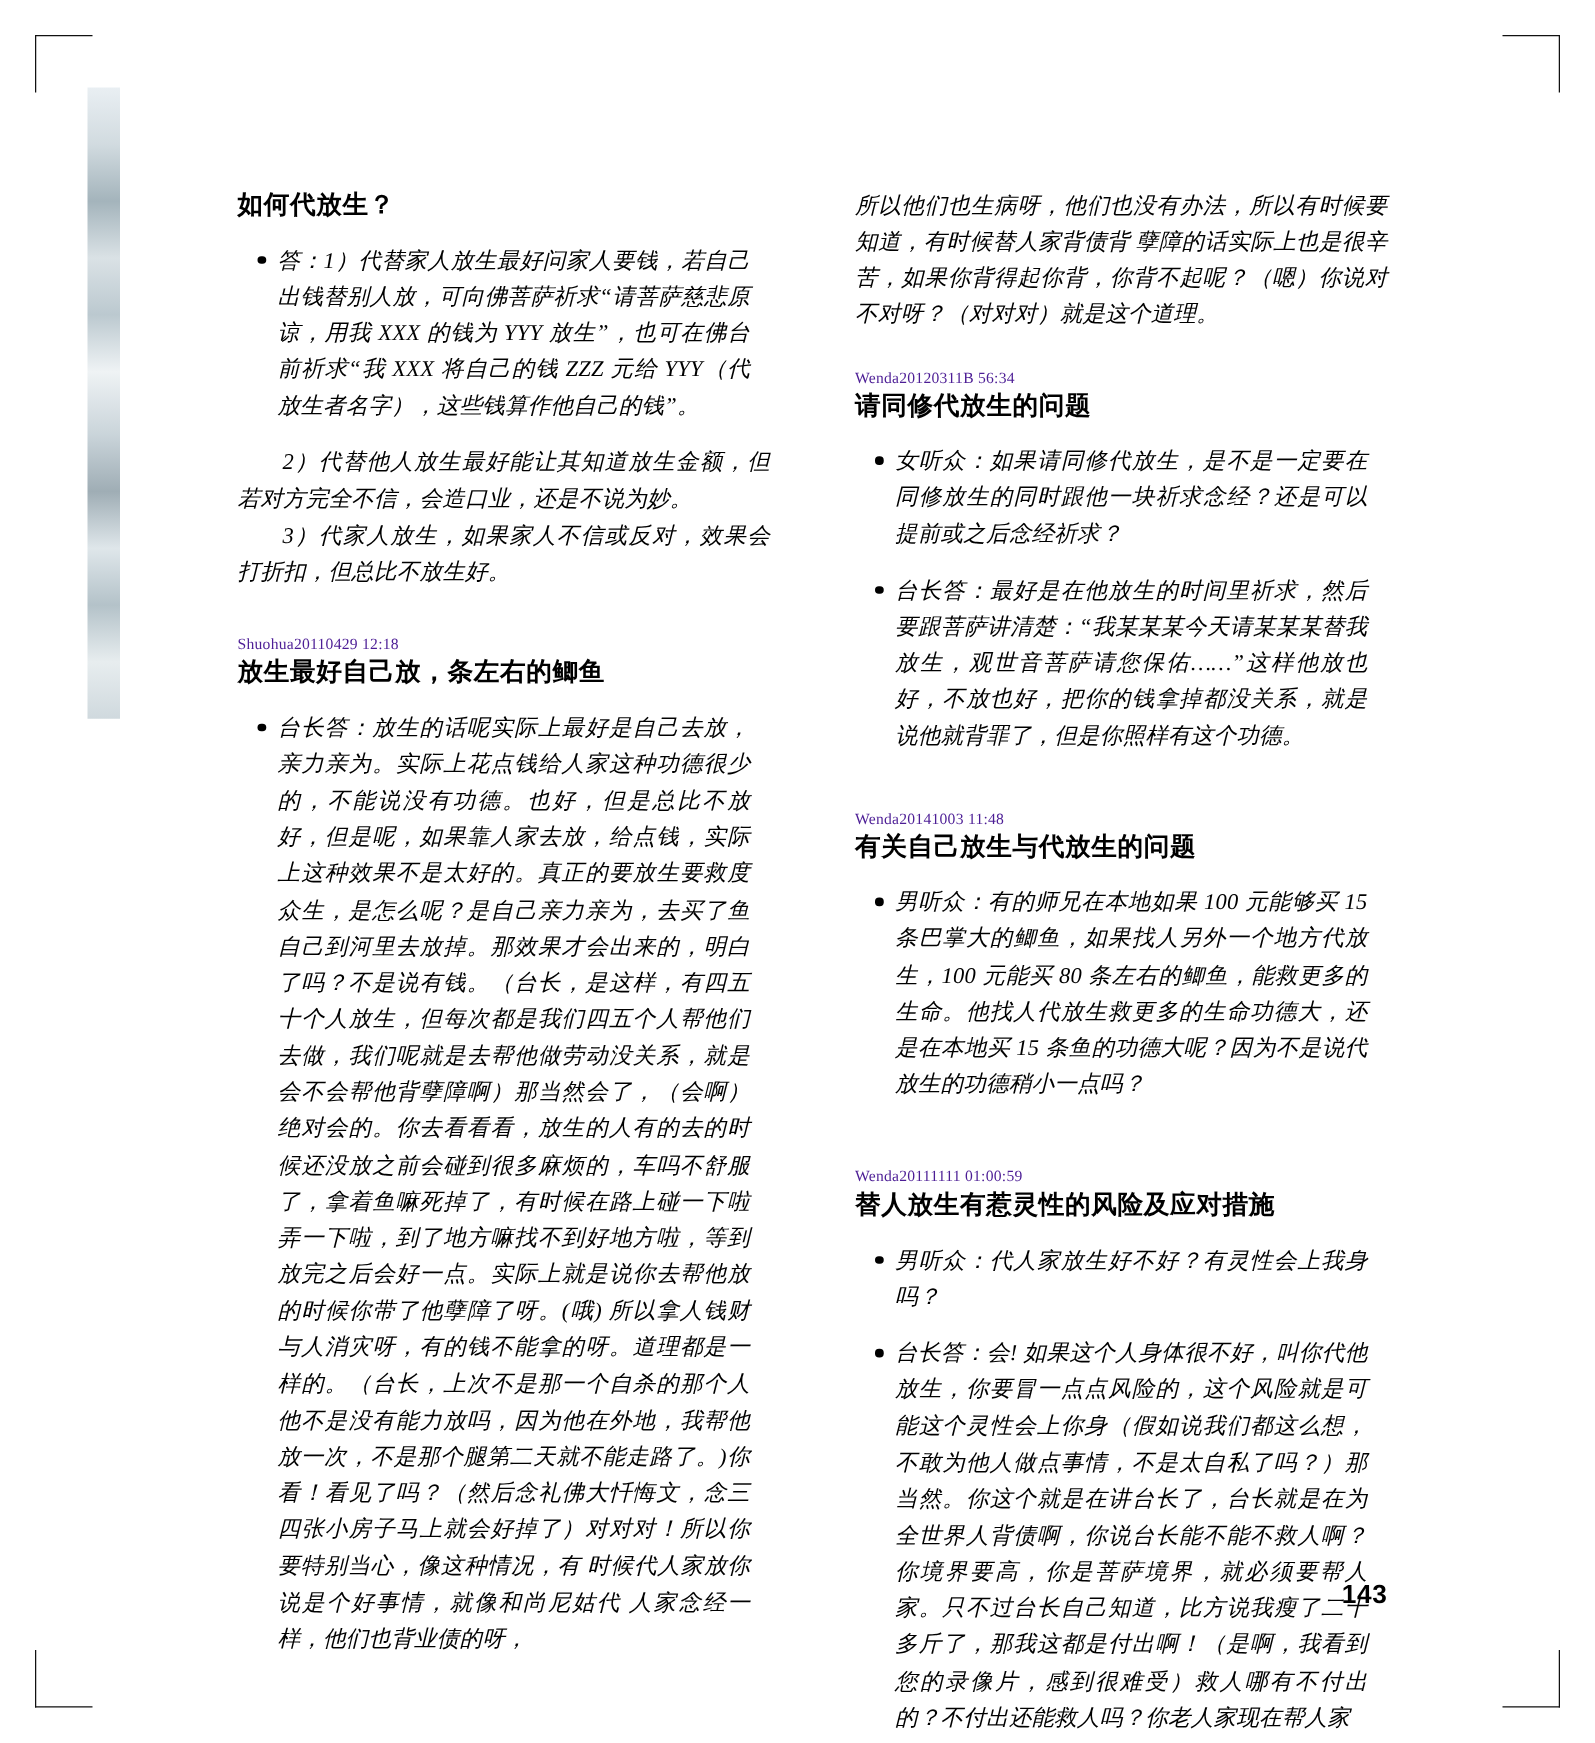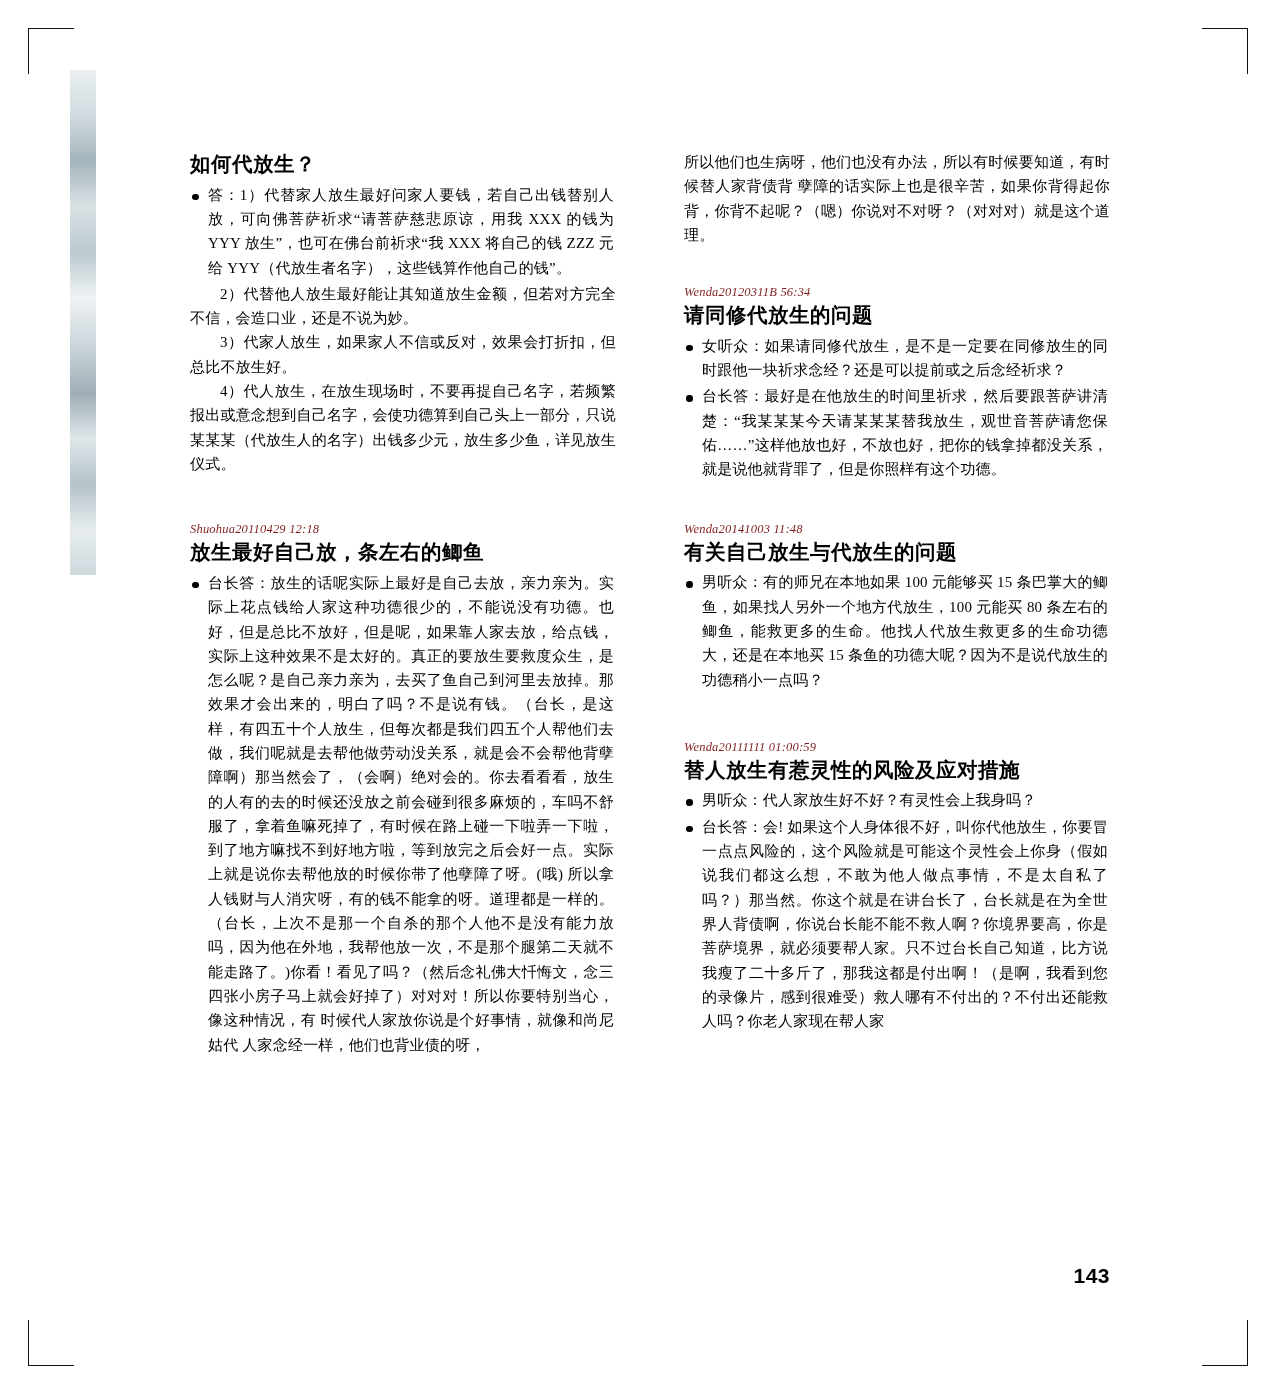--- a/index.html
+++ b/index.html
@@ -72,38 +72,38 @@
     font-family: "Liberation Sans", sans-serif;
     font-weight: bold;
     font-size: 20.5px;
     letter-spacing: .5px;
     margin: 0 0 5px 0;
     line-height: 1.35;
   }
   .ref {
     font-family: "Liberation Serif", serif;
     font-size: 12.5px;
-    color: #7f1d1d;
-    margin: 12px 0 1px 0;
+    color: #4c1d95;
+    margin: 2px 0 1px 0;
     letter-spacing: .2px;
-    font-style: italic;
   }
   p.para {
     margin: 0;
-    font-size: 15px;
+    font-size: 18px;
     line-height: 1.62;
     text-align: justify;
     text-justify: inter-ideograph;
     letter-spacing: .2px;
+    font-style: italic;
   }
   p.indent { text-indent: 2em; }
   .bullet-row {
     display: flex;
     align-items: flex-start;
-    margin: 2px;
+    margin: 16px;
   }
   .bullet {
     flex: 0 0 auto;
     width: 14px;
     margin-top: 11px;
     margin-right: 2px;
     display: inline-block;
   }
   .bullet::before {
     content: "";
@@ -143,21 +143,20 @@
     <div class="col">
 
       <h2 class="sec-title">如何代放生？</h2>
 
       <div class="bullet-row">
         <span class="bullet"></span>
         <p class="para">答：1）代替家人放生最好问家人要钱，若自己出钱替别人放，可向佛菩萨祈求“请菩萨慈悲原谅，用我 XXX 的钱为 YYY 放生”，也可在佛台前祈求“我 XXX 将自己的钱 ZZZ 元给 YYY（代放生者名字），这些钱算作他自己的钱”。</p>
       </div>
       <p class="para indent">2）代替他人放生最好能让其知道放生金额，但若对方完全不信，会造口业，还是不说为妙。</p>
       <p class="para indent">3）代家人放生，如果家人不信或反对，效果会打折扣，但总比不放生好。</p>
-      <p class="para indent">4）代人放生，在放生现场时，不要再提自己名字，若频繁报出或意念想到自己名字，会使功德算到自己头上一部分，只说某某某（代放生人的名字）出钱多少元，放生多少鱼，详见放生仪式。</p>
 
       <div class="gap-l"></div>
 
       <p class="ref">Shuohua20110429 12:18</p>
       <h2 class="sec-title">放生最好自己放，条左右的鲫鱼</h2>
 
       <div class="bullet-row">
         <span class="bullet"></span>
         <p class="para">台长答：放生的话呢实际上最好是自己去放，亲力亲为。实际上花点钱给人家这种功德很少的，不能说没有功德。也好，但是总比不放好，但是呢，如果靠人家去放，给点钱，实际上这种效果不是太好的。真正的要放生要救度众生，是怎么呢？是自己亲力亲为，去买了鱼自己到河里去放掉。那效果才会出来的，明白了吗？不是说有钱。（台长，是这样，有四五十个人放生，但每次都是我们四五个人帮他们去做，我们呢就是去帮他做劳动没关系，就是会不会帮他背孽障啊）那当然会了，（会啊）绝对会的。你去看看看，放生的人有的去的时候还没放之前会碰到很多麻烦的，车吗不舒服了，拿着鱼嘛死掉了，有时候在路上碰一下啦弄一下啦，到了地方嘛找不到好地方啦，等到放完之后会好一点。实际上就是说你去帮他放的时候你带了他孽障了呀。(哦) 所以拿人钱财与人消灾呀，有的钱不能拿的呀。道理都是一样的。（台长，上次不是那一个自杀的那个人他不是没有能力放吗，因为他在外地，我帮他放一次，不是那个腿第二天就不能走路了。)你看！看见了吗？（然后念礼佛大忏悔文，念三四张小房子马上就会好掉了）对对对！所以你要特别当心，像这种情况，有 时候代人家放你说是个好事情，就像和尚尼姑代 人家念经一样，他们也背业债的呀，</p>
       </div>

